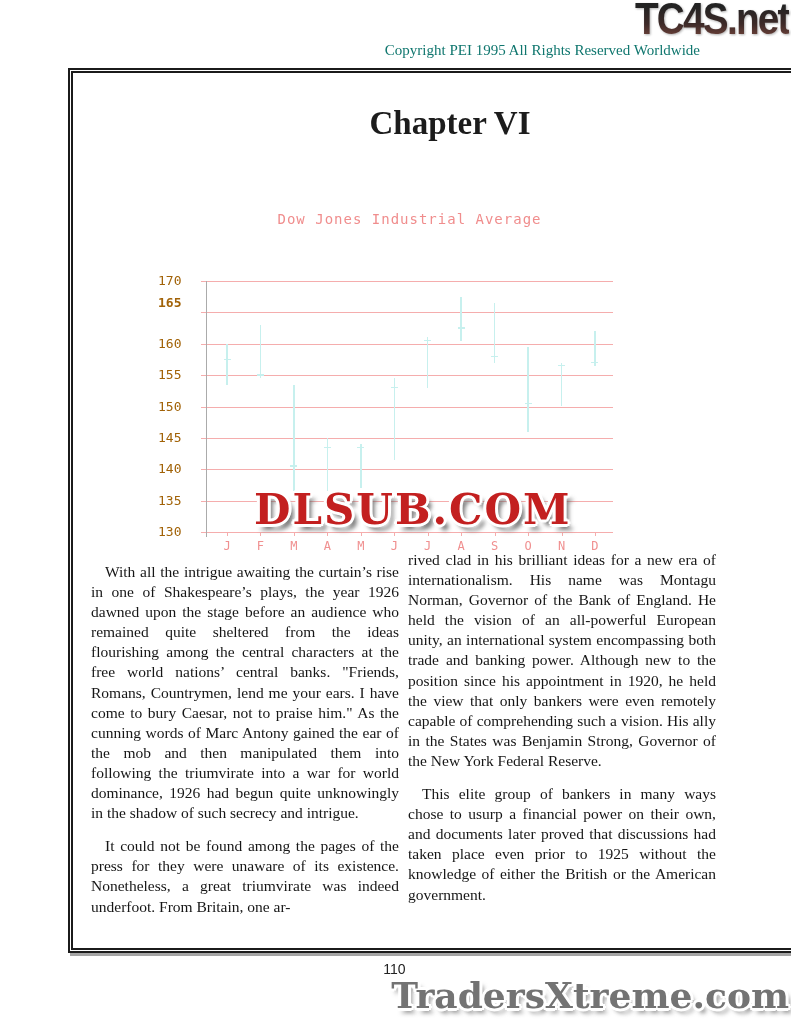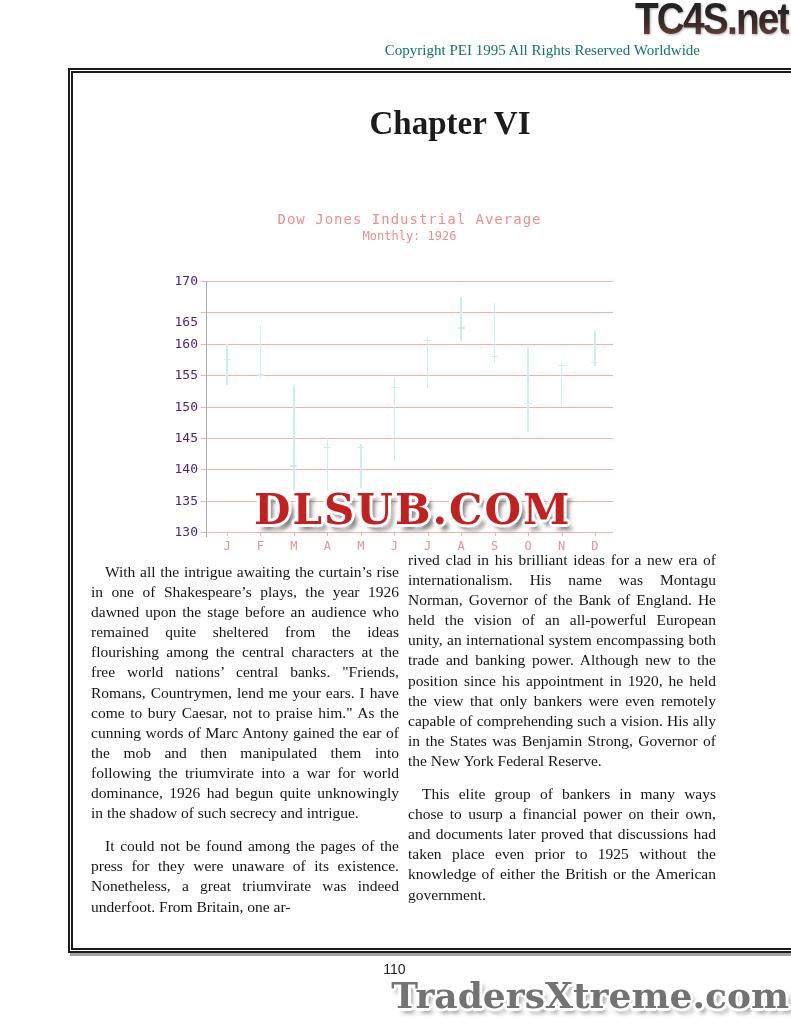--- a/index.html
+++ b/index.html
@@ -56,22 +56,22 @@
   .chart-subtitle { font-size: 12px; margin-top: 2px; }
 
   
   .chart-plot {
     position: absolute; left: 133px; top: 208px;
     width: 407px; height: 251px;
   }
   .gridline { position: absolute; left: 0; width: 407px; height: 1px; background: #f5adad; }
   .ytick   { position: absolute; left: -5px; width: 5px; height: 1px; background: #f5adad; }
   .ylabel  {
-    position: absolute; left: -48px; width: 40px; text-align: right;
-    font-family: "DejaVu Sans Mono", monospace; font-size: 13px; color: #4c1d95;
+    position: absolute; left: -48px; width: 40px; 
+    font-family: "DejaVu Sans Mono", monospace; font-size: 13px; color: #a16207;
   }
   .yaxis   { position: absolute; left: 0; top: 0; width: 1px; height: 256px; background: #ababab; }
   .xlabel  {
     position: absolute; top: 258px; width: 20px; text-align: center;
     font-family: "DejaVu Sans Mono", monospace; font-size: 12px; color: #f09090;
   }
   .xtick   { position: absolute; top: 251px; width: 1px; height: 4px; background: #f5adad; }
   .bar     { position: absolute; width: 1.5px; background: #c7f0ee; }
   .tick    { position: absolute; width: 7px; height: 1.5px; background: #c7f0ee; }
 
@@ -121,21 +121,20 @@
 <div class="site-logo">TC4S.net</div>
 
 <div class="copyright">Copyright PEI 1995 All Rights Reserved Worldwide</div>
 
 <div class="page-frame">
 
   <div class="chapter-title">Chapter VI</div>
 
   <div class="chart-header">
     <div class="chart-title">Dow Jones Industrial Average</div>
-    <div class="chart-subtitle">Monthly: 1926</div>
   </div>
 
   <div class="chart-plot">
       <div class="gridline" style="top: 251px;"></div>
       <div class="ytick" style="top: 251px;"></div>
       <div class="ylabel" style="top: 243px;">130</div>
       <div class="gridline" style="top: 219.625px;"></div>
       <div class="ytick" style="top: 219.625px;"></div>
       <div class="ylabel" style="top: 211.625px;">135</div>
       <div class="gridline" style="top: 188.25px;"></div>
@@ -148,21 +147,21 @@
       <div class="ytick" style="top: 125.5px;"></div>
       <div class="ylabel" style="top: 117.5px;">150</div>
       <div class="gridline" style="top: 94.125px;"></div>
       <div class="ytick" style="top: 94.125px;"></div>
       <div class="ylabel" style="top: 86.125px;">155</div>
       <div class="gridline" style="top: 62.75px;"></div>
       <div class="ytick" style="top: 62.75px;"></div>
       <div class="ylabel" style="top: 54.75px;">160</div>
       <div class="gridline" style="top: 31.375px;"></div>
       <div class="ytick" style="top: 31.375px;"></div>
-      <div class="ylabel" style="top: 33px;">165</div>
+      <div class="ylabel" style="top: 14px; font-weight: bold;">165</div>
       <div class="gridline" style="top: 0px;"></div>
       <div class="ytick" style="top: 0px;"></div>
       <div class="ylabel" style="top: -8px;">170</div>
       <div class="yaxis"></div>
       <div class="xlabel" style="left: 11px;">J</div>
       <div class="xtick" style="left: 21px;"></div>
       <div class="xlabel" style="left: 44.45px;">F</div>
       <div class="xtick" style="left: 54.45px;"></div>
       <div class="xlabel" style="left: 77.9px;">M</div>
       <div class="xtick" style="left: 87.9px;"></div>

